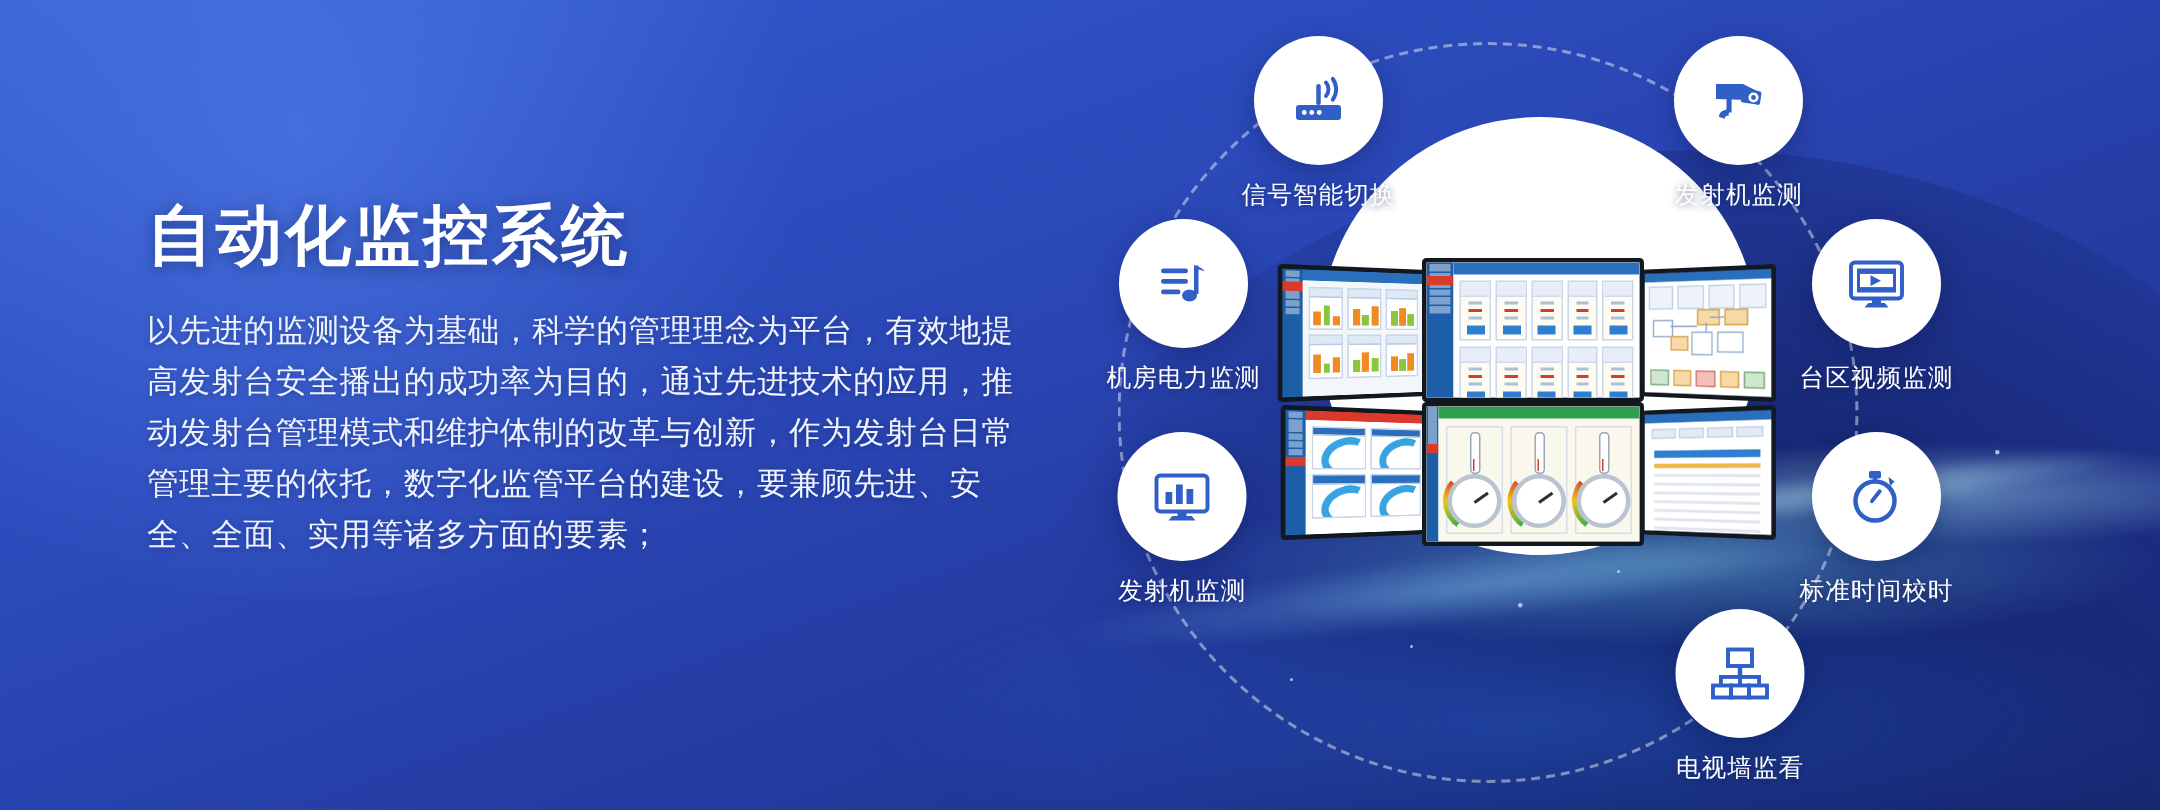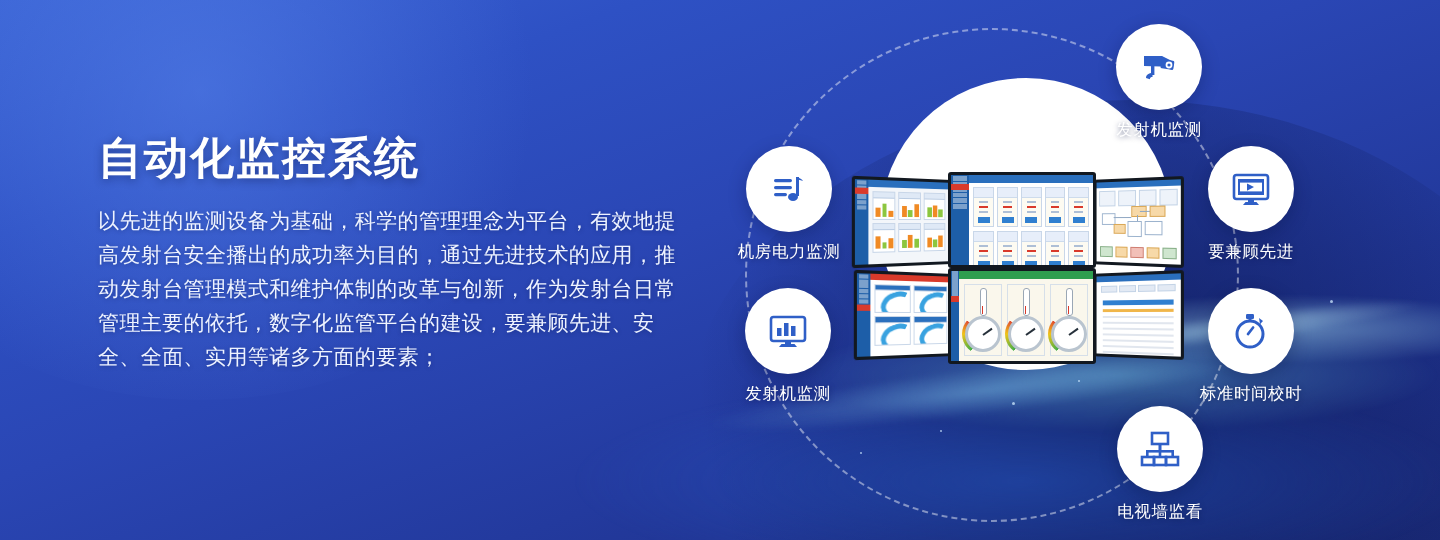--- a/index.html
+++ b/index.html
@@ -433,20 +433,34 @@
           <div class="tbl-line"></div>
             <div class="tbl-line"></div>
             <div class="tbl-line"></div>
           <div class="tbl-line"></div>
             <div class="tbl-line"></div>
         </div>
       </div>
     </div>
   </div>
 
+  <div class="node n0">
+    <div class="bubble">
+      <svg width="46" height="46" viewBox="0 0 46 46">
+        <rect x="8" y="26" width="30" height="10" rx="2" fill="#2f5fc7"></rect>
+        <circle cx="13.5" cy="31" r="1.6" fill="#fff"></circle>
+          <circle cx="18.5" cy="31" r="1.6" fill="#fff"></circle>
+          <circle cx="23.5" cy="31" r="1.6" fill="#fff"></circle>
+        <rect x="21.5" y="12" width="3" height="14" rx="1.4" fill="#2f5fc7"></rect>
+        <path d="M28 20a7 7 0 0 0 0-9" stroke="#2f5fc7" stroke-width="2.6" fill="none" stroke-linecap="round"></path>
+        <path d="M32.5 22.5a12 12 0 0 0 0-14" stroke="#2f5fc7" stroke-width="2.6" fill="none" stroke-linecap="round"></path>
+      </svg>
+    </div>
+    <div class="node-label">信号智能切换</div>
+  </div>
 
   <div class="node n1">
     <div class="bubble">
       <svg width="46" height="46" viewBox="0 0 46 46">
         <path d="M8 12h18l12 6-1.5 8-12-3.5L8 22z" fill="#2f5fc7"></path>
         <rect x="25" y="16" width="13" height="9" rx="1.5" transform="rotate(8 31 20)" fill="#2f5fc7"></rect>
         <circle cx="33" cy="21" r="3.4" fill="#fff"></circle>
           <circle cx="33" cy="21" r="1.6" fill="#2f5fc7"></circle>
         <rect x="15" y="22" width="3.4" height="9" fill="#2f5fc7"></rect>
         <path d="M10 34c0-3.5 3-5 6.5-5v4c-1.6 0-2.6.6-2.6 2.2z" fill="#2f5fc7"></path>
@@ -474,21 +488,21 @@
       <svg width="46" height="46" viewBox="0 0 46 46">
         <rect x="6" y="9" width="34" height="24" rx="2.5" fill="none" stroke="#2f5fc7" stroke-width="2.6"></rect>
         <rect x="11" y="14" width="24" height="14" fill="none" stroke="#2f5fc7" stroke-width="2"></rect>
         <rect x="11" y="14" width="24" height="2.6" fill="#2f5fc7"></rect>
         <rect x="11" y="25.4" width="24" height="2.6" fill="#2f5fc7"></rect>
         <path d="M19 17.5l7 3.6-7 3.6z" fill="#2f5fc7"></path>
         <rect x="20" y="33" width="6" height="3.5" fill="#2f5fc7"></rect>
         <path d="M15 39h16l-2.5-3h-11z" fill="#2f5fc7"></path>
       </svg>
     </div>
-    <div class="node-label">要兼顾先进</div>
+    <div class="node-label">台区视频监测</div>
   </div>
 
   <div class="node n4">
     <div class="bubble">
       <svg width="46" height="46" viewBox="0 0 46 46">
         <rect x="6" y="9" width="34" height="24" rx="2.5" fill="none" stroke="#2f5fc7" stroke-width="2.6"></rect>
         <rect x="12" y="20" width="4.5" height="8" fill="#2f5fc7"></rect>
         <rect x="19" y="15" width="4.5" height="13" fill="#2f5fc7"></rect>
         <rect x="26" y="18" width="4.5" height="10" fill="#2f5fc7"></rect>
         <rect x="20" y="33" width="6" height="3.5" fill="#2f5fc7"></rect>

